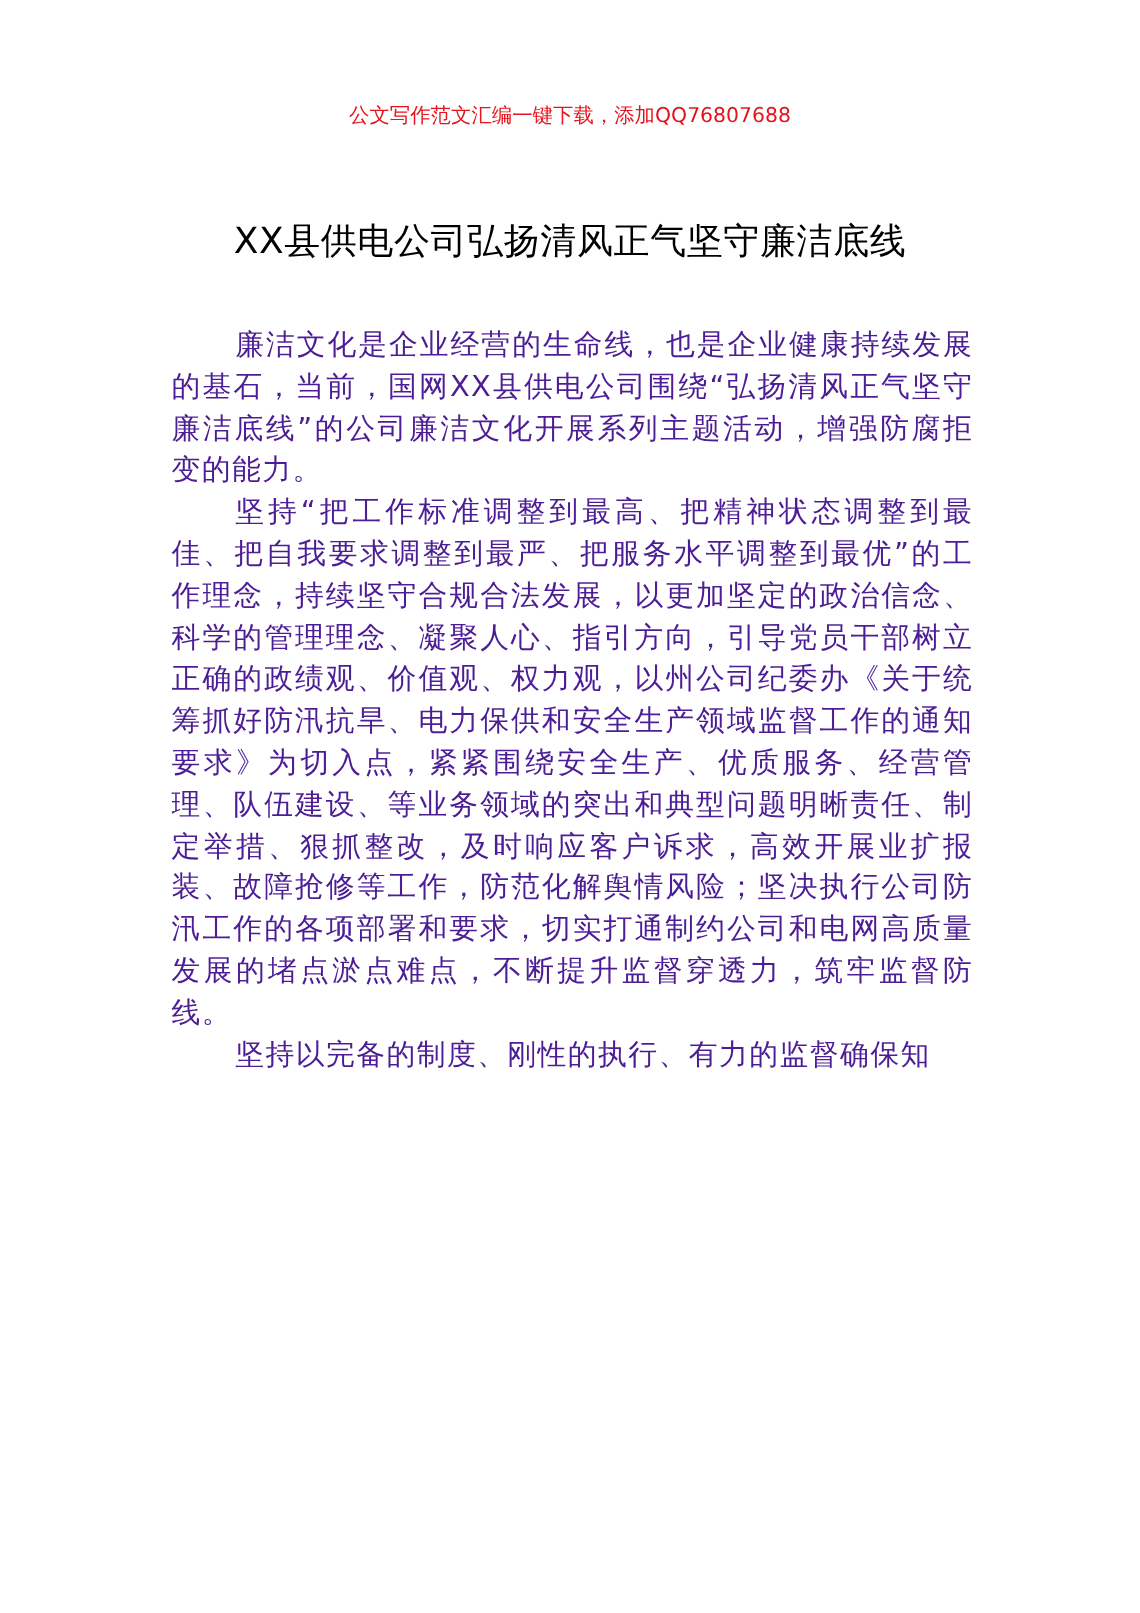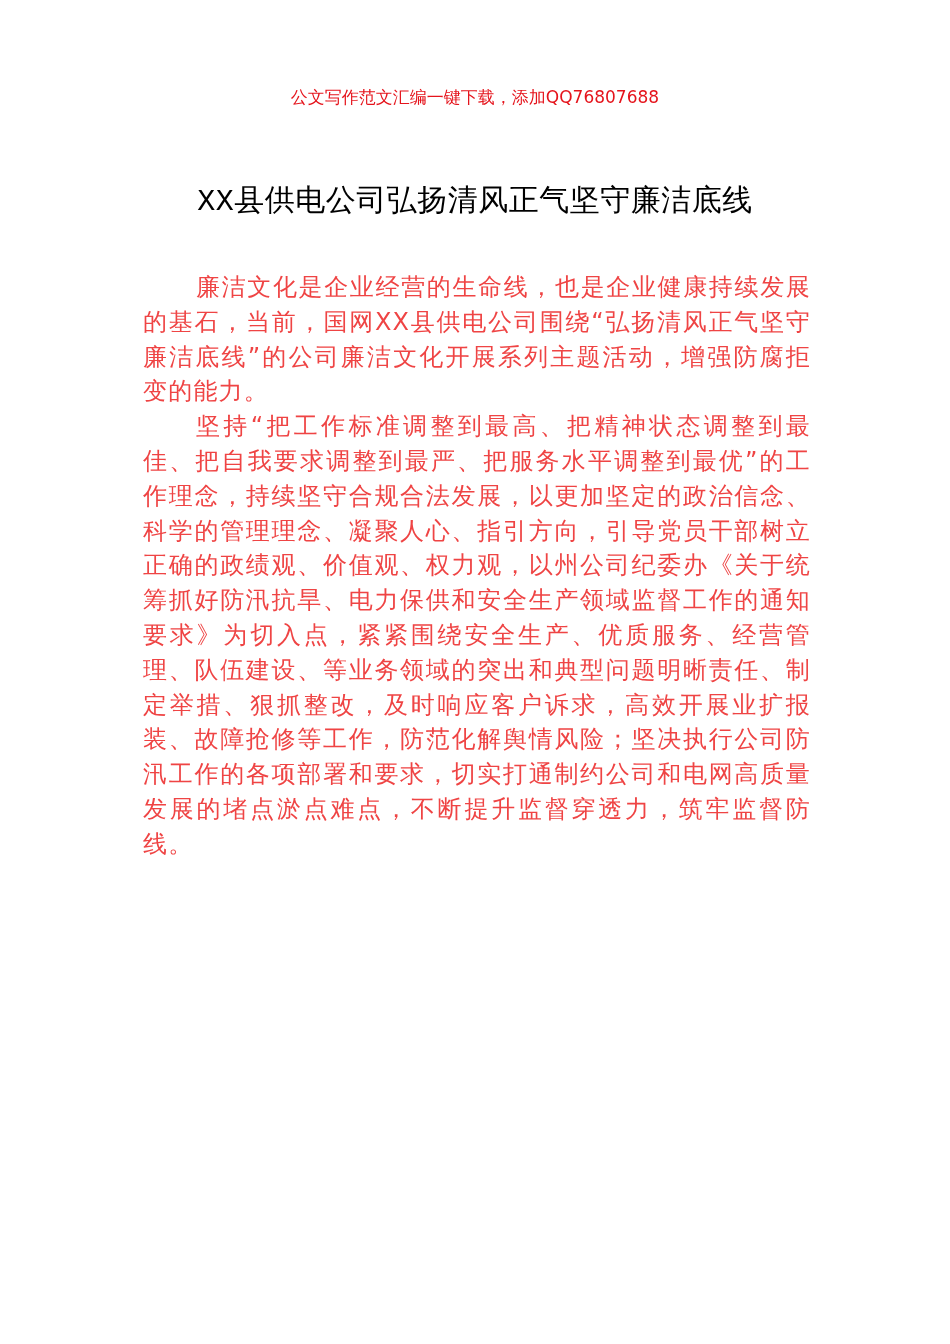--- a/index.html
+++ b/index.html
@@ -39,30 +39,29 @@
       top: 180px;
       left: 0;
       width: 950px;
       text-align: center;
       font-size: 30px;
       line-height: 44px;
       color: #000000;
       font-weight: normal;
       margin: 0;
       letter-spacing: 0.5px;
-      font-family: Liberation Mono, monospace;
     }
     .doc-body {
       position: absolute;
       top: 270px;
       left: 143px;
       width: 668px;
       font-size: 24px;
       line-height: 34.8px;
-      color: #ef4444;
+      color: #4c1d95;
     }
     .doc-body p {
       margin: 0;
       text-indent: 53px;
       text-align: justify;
       text-justify: inter-character;
       word-break: break-all;
       letter-spacing: 1.2px;
     }
   </style>
@@ -71,15 +70,16 @@
 
 <div class="page">
 
   <div class="promo-header">公文写作范文汇编一键下载，添加QQ76807688</div>
 
   <h1 class="doc-title">XX县供电公司弘扬清风正气坚守廉洁底线</h1>
 
   <div class="doc-body">
     <p>廉洁文化是企业经营的生命线，也是企业健康持续发展的基石，当前，国网XX县供电公司围绕“弘扬清风正气坚守廉洁底线”的公司廉洁文化开展系列主题活动，增强防腐拒变的能力。</p>
     <p>坚持“把工作标准调整到最高、把精神状态调整到最佳、把自我要求调整到最严、把服务水平调整到最优”的工作理念，持续坚守合规合法发展，以更加坚定的政治信念、科学的管理理念、凝聚人心、指引方向，引导党员干部树立正确的政绩观、价值观、权力观，以州公司纪委办《关于统筹抓好防汛抗旱、电力保供和安全生产领域监督工作的通知要求》为切入点，紧紧围绕安全生产、优质服务、经营管理、队伍建设、等业务领域的突出和典型问题明晰责任、制定举措、狠抓整改，及时响应客户诉求，高效开展业扩报装、故障抢修等工作，防范化解舆情风险；坚决执行公司防汛工作的各项部署和要求，切实打通制约公司和电网高质量发展的堵点淤点难点，不断提升监督穿透力，筑牢监督防线。</p>
+    <p>坚持以完备的制度、刚性的执行、有力的监督确保知</p>
   </div>
 
 </div>
 
 </body></html>

